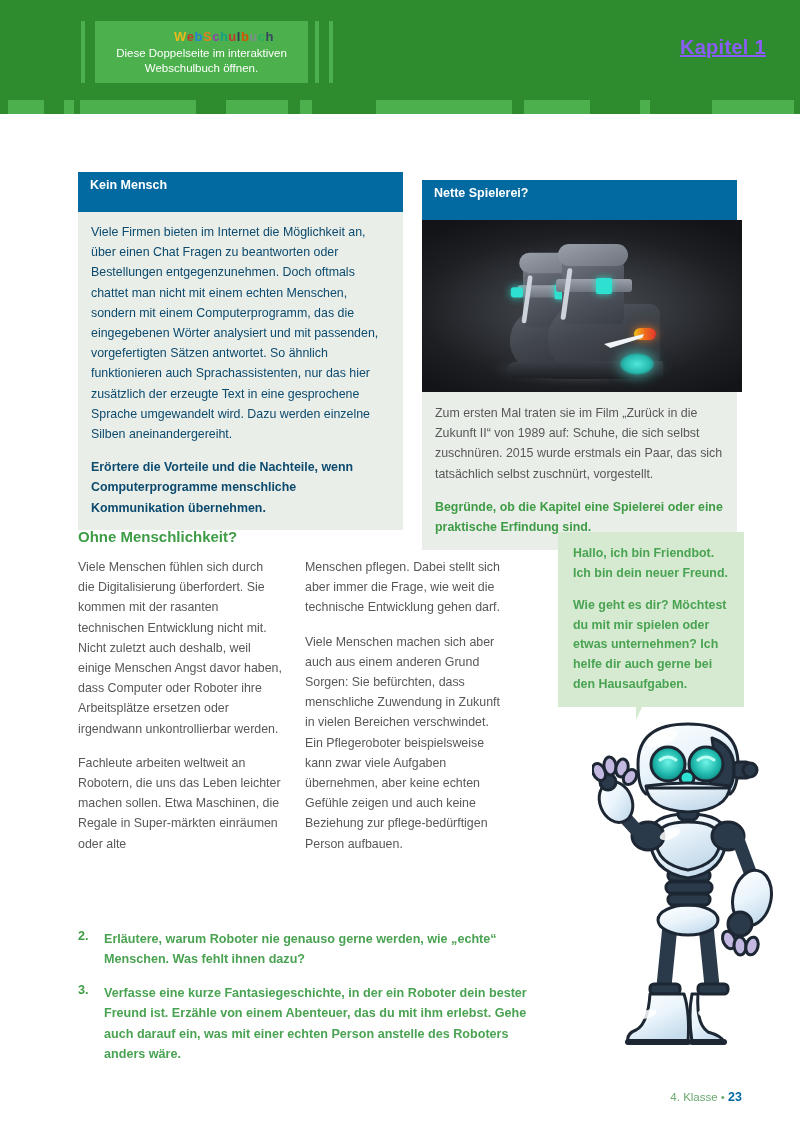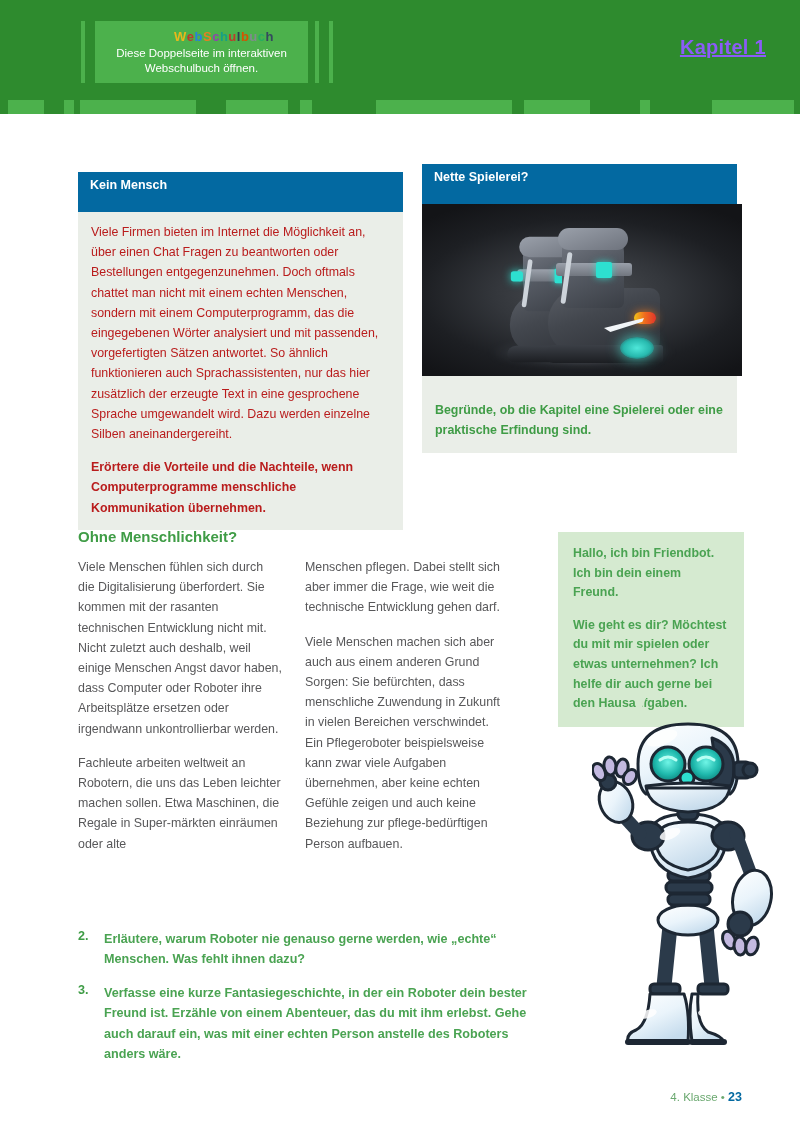--- a/index.html
+++ b/index.html
@@ -95,32 +95,32 @@
     font-size: 12.5px;
     font-weight: bold;
     padding: 6px 12px 20px 12px;
   }
   .box-body {
     padding: 10px 13px 12px 13px;
   }
   .box-body p {
     font-size: 12.4px;
     line-height: 20.2px;
-    color: #b91c1c;
+    color: #0c4a6e;
   }
   .task {
     color: #3f9c46;
     font-size: 12.4px;
     line-height: 20.2px;
     font-weight: 600;
     margin-top: 13px;
   }
 
   #box-left  { left: 78px; top: 172px; width: 325px; }
-  #box-right { left: 422px; top: 164px; width: 315px; }
+  #box-right { left: 422px; top: 180px; width: 315px; }
 
   
   .shoe-photo {
     width: 320px;
     height: 172px;
     position: relative;
     overflow: hidden;
     background: radial-gradient(ellipse 70% 60% at 50% 52%, #4a4d52 0%, #34373c 38%, #1d1f23 72%, #131417 100%);
   }
   .shoe-floor {
@@ -373,38 +373,39 @@
         <div class="shoe-lace"></div>
         <div class="shoe-led"></div>
         <div class="shoe-swoosh"></div>
         <div class="shoe-sole"></div>
         <div class="shoe-sole-glow"></div>
       </div>
     </div>
   </div>
 
   <div class="caption-body">
+    <p style="font-size:12.4px;line-height:20.2px;color:#58585a;">Zum ersten Mal traten sie im Film „Zurück in die Zukunft II“ von 1989 auf: Schuhe, die sich selbst zuschnüren. 2015 wurde erstmals ein Paar, das sich tatsächlich selbst zuschnürt, vorgestellt.</p>
     <p class="task">Begründe, ob die Kapitel eine Spielerei oder eine praktische Erfindung sind.</p>
   </div>
 </div>
 
 <div class="section-title">Ohne Menschlichkeit?</div>
 
 <div class="col" id="col-1">
   <p>Viele Menschen fühlen sich durch die Digitalisierung überfordert. Sie kommen mit der rasanten technischen Entwicklung nicht mit. Nicht zuletzt auch deshalb, weil einige Menschen Angst davor haben, dass Computer oder Roboter ihre Arbeitsplätze ersetzen oder irgendwann unkontrollierbar werden.</p>
   <p>Fachleute arbeiten weltweit an Robotern, die uns das Leben leichter machen sollen. Etwa Maschinen, die Regale in Super-märkten einräumen oder alte</p>
 </div>
 
 <div class="col" id="col-2">
   <p>Menschen pflegen. Dabei stellt sich aber immer die Frage, wie weit die technische Entwicklung gehen darf.</p>
   <p>Viele Menschen machen sich aber auch aus einem anderen Grund Sorgen: Sie befürchten, dass menschliche Zuwendung in Zukunft in vielen Bereichen verschwindet. Ein Pflegeroboter beispielsweise kann zwar viele Aufgaben übernehmen, aber keine echten Gefühle zeigen und auch keine Beziehung zur pflege-bedürftigen Person aufbauen.</p>
 </div>
 
 <div class="bubble">
-  <p>Hallo, ich bin Friendbot. Ich bin dein einem Freund.</p>
+  <p>Hallo, ich bin Friendbot. Ich bin dein neuer Freund.</p>
   <p>Wie geht es dir? Möchtest du mit mir spielen oder etwas unternehmen? Ich helfe dir auch gerne bei den Hausaufgaben.</p>
 </div>
 <div class="bubble-tail"></div>
 
 <div class="robot">
 <svg viewBox="0 0 196 352" width="196" height="352" xmlns="http://www.w3.org/2000/svg">
   <defs>
     <linearGradient id="shell" x1="0" y1="0" x2="0.6" y2="1">
       <stop offset="0%" stop-color="#ffffff"></stop>
       <stop offset="55%" stop-color="#eaf4fb"></stop>

